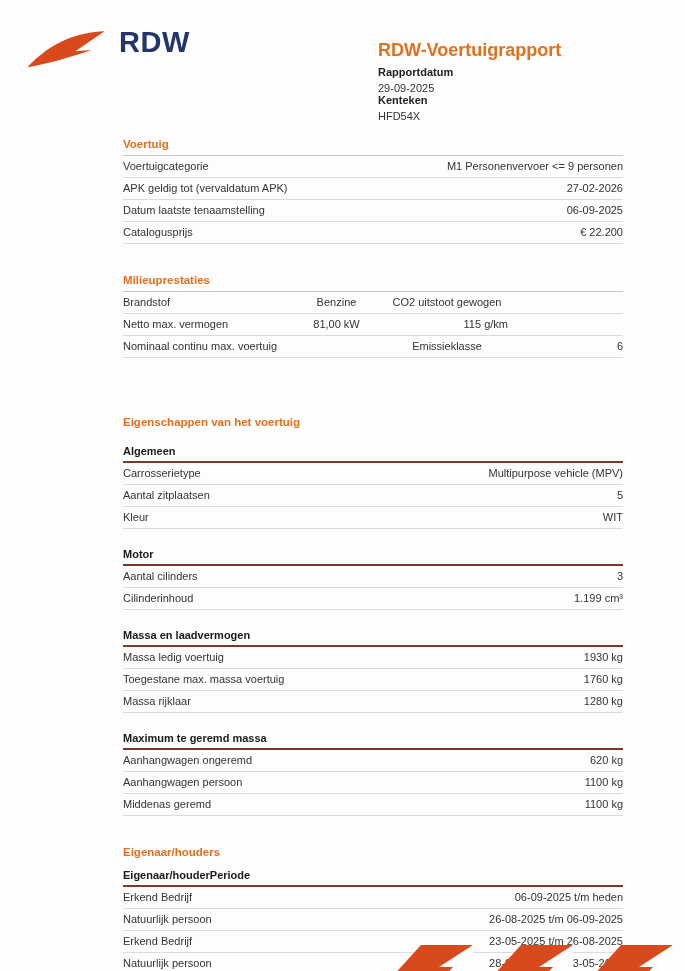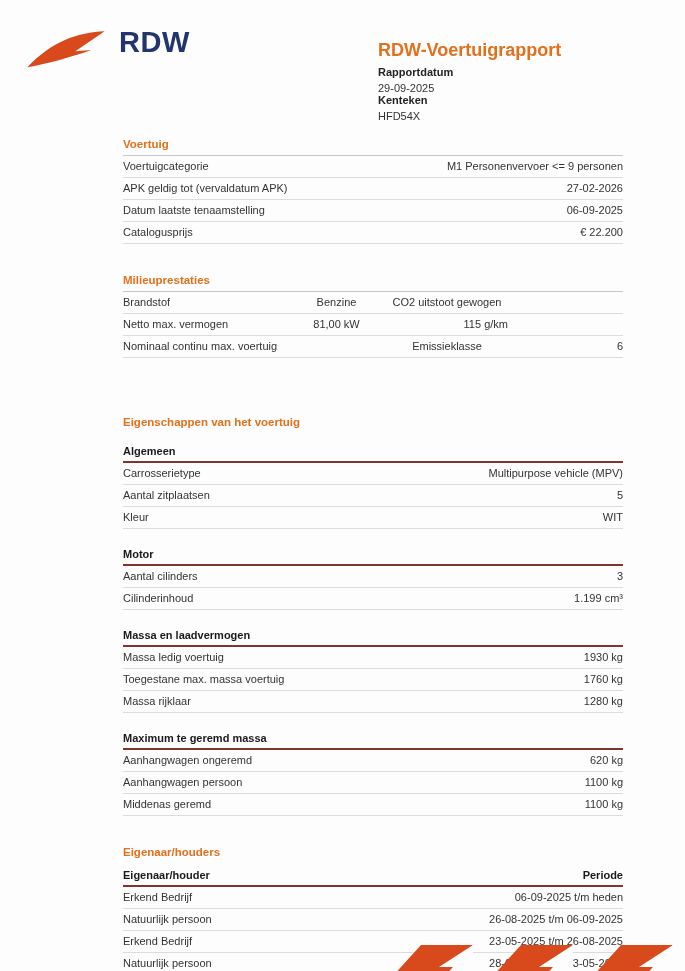--- a/index.html
+++ b/index.html
@@ -62,21 +62,21 @@
   
   .subsec{margin-top:19px;}
   .subsec.first{margin-top:12px;}
   .sub-h{
     margin:0;font-size:11px;font-weight:bold;color:#1a1a1a;
     padding-bottom:4px;border-bottom:2px solid var(--maroon);
   }
 
   
   .thead{
-    display:flex;justify-content:space-between;font-size:11px;font-weight:bold;color:#1a1a1a;
+    display:flex;font-size:11px;font-weight:bold;color:#1a1a1a;
     padding:2px 0 4px 0;border-bottom:2px solid var(--maroon);margin-top:4px;
   }
 
   
   .bottom-art{position:absolute;right:4px;bottom:-18px;width:300px;height:48px;}
   .bottom-art .bar{fill:var(--logo-orange);}
   .bottom-art .cut{fill:#fdfdfd;}
 
   .gap-lg{height:28px;}
 </style>

